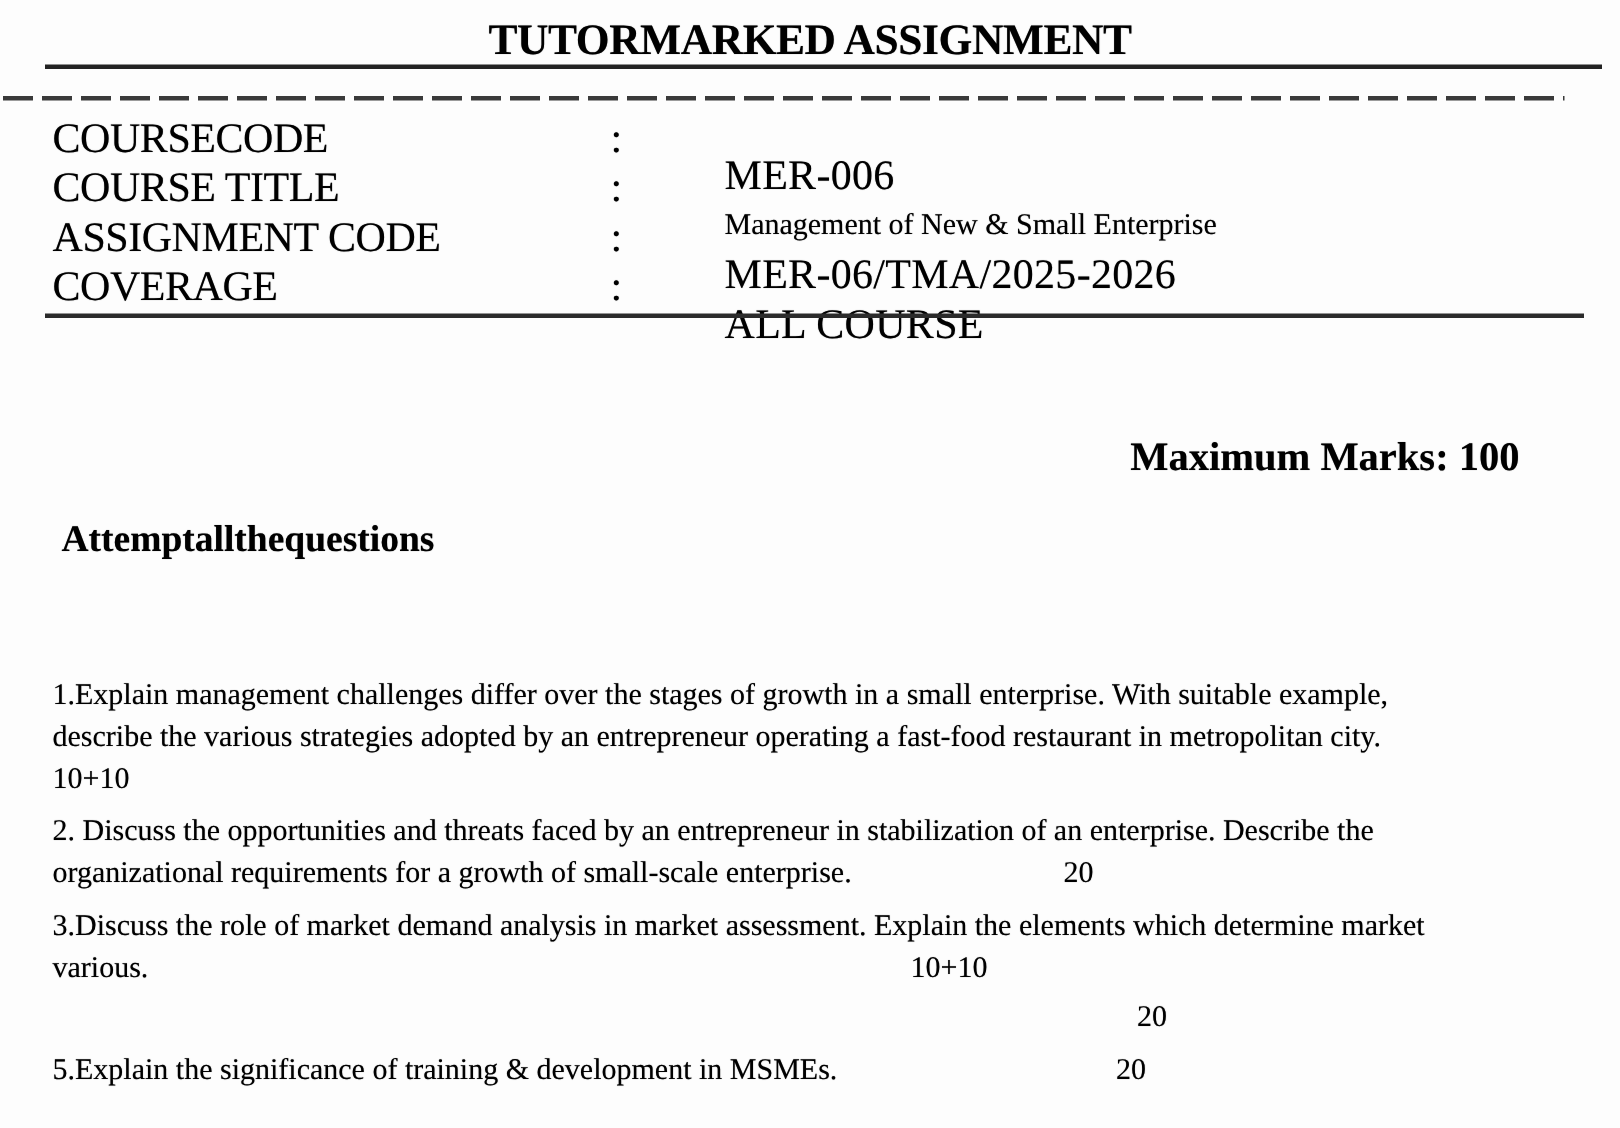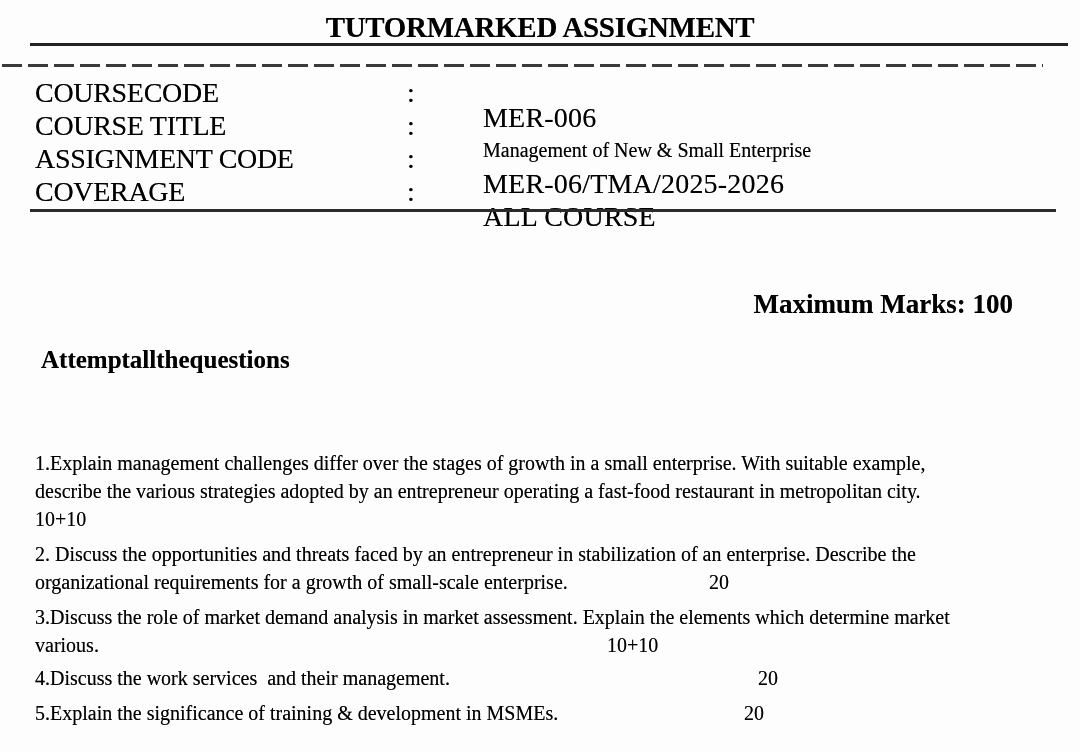--- a/index.html
+++ b/index.html
@@ -122,21 +122,21 @@
       <div class="q-line">2. Discuss the opportunities and threats faced by an entrepreneur in stabilization of an enterprise. Describe the</div>
       <div class="q-line"><span>organizational requirements for a growth of small-scale enterprise.</span><span class="marks m-q2">20</span></div>
     </div>
 
     <div class="q">
       <div class="q-line">3.Discuss the role of market demand analysis in market assessment. Explain the elements which determine market</div>
       <div class="q-line"><span>various.</span><span class="marks m-q3">10+10</span></div>
     </div>
 
     <div class="q tight">
-      <div class="q-line"><span>4.Discuss the work services  and their management.</span><span class="marks m-q4">20</span></div>
+      <div class="q-line"><span class="marks m-q4">20</span></div>
     </div>
 
     <div class="q">
       <div class="q-line"><span>5.Explain the significance of training &amp; development in MSMEs.</span><span class="marks m-q5">20</span></div>
     </div>
 
   </div>
 
 </div>
 

